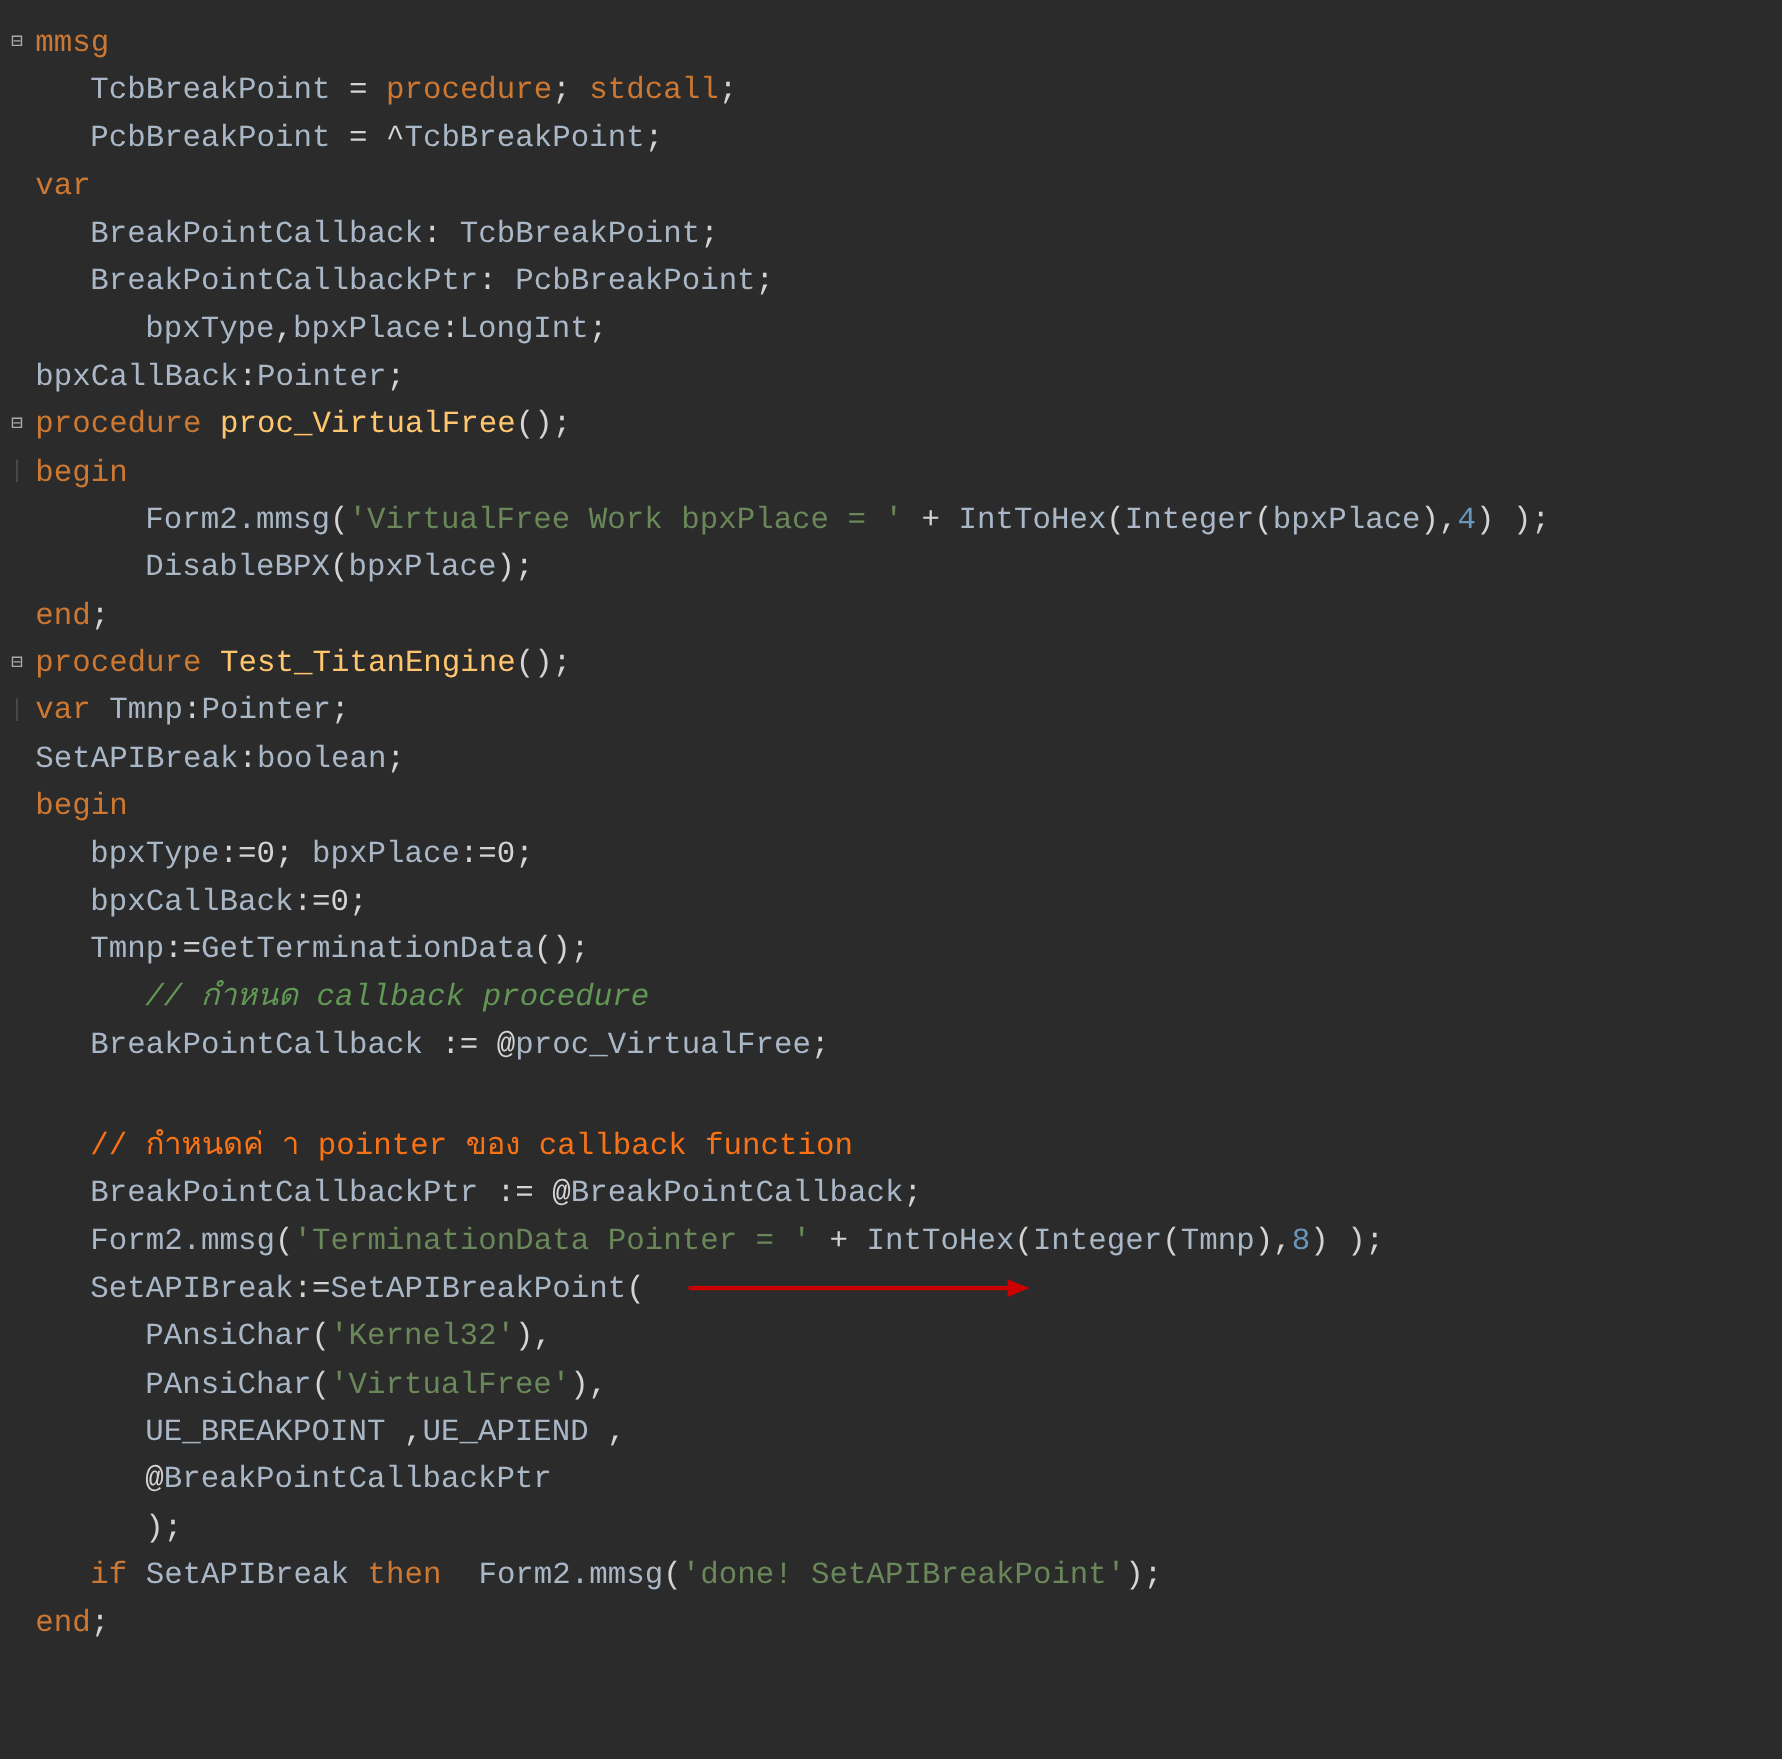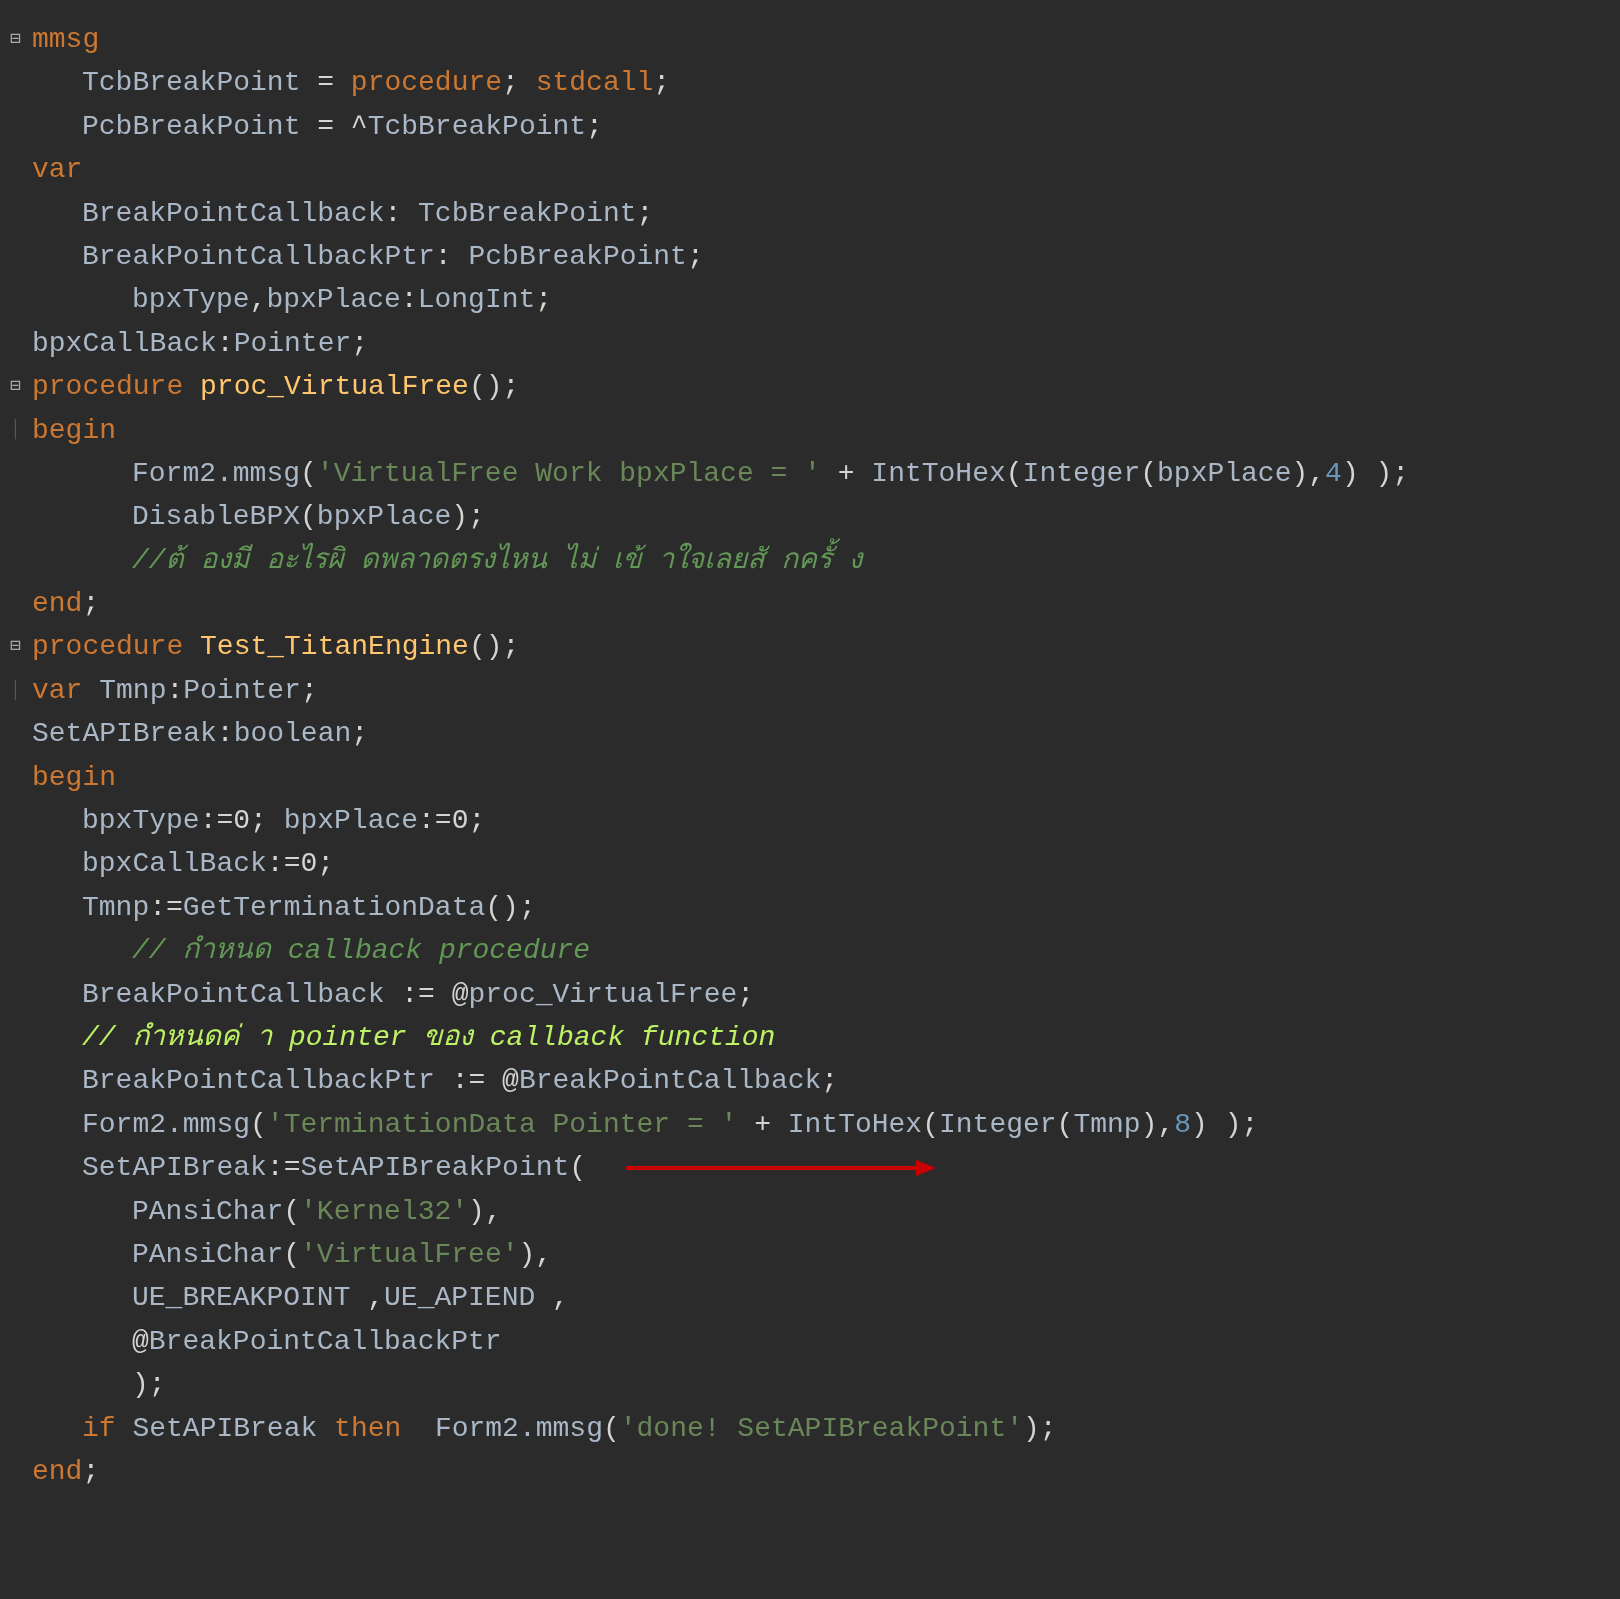--- a/index.html
+++ b/index.html
@@ -37,32 +37,31 @@
     <div style="display: flex; align-items: center; padding-left: 60px; padding-right: 10px; white-space: pre; line-height: 1.55; min-height: 43px;"><span style="color: rgb(136, 136, 136); min-width: 22px; display: inline-block; font-size: 18px;"></span><span style="color: rgb(169, 183, 198);">PcbBreakPoint</span><span style="color: rgb(212, 212, 212);"> = ^</span><span style="color: rgb(169, 183, 198);">TcbBreakPoint</span><span style="color: rgb(212, 212, 212);">;</span></div>
     <div style="display: flex; align-items: center; padding-left: 10px; padding-right: 10px; white-space: pre; line-height: 1.55; min-height: 43px;"><span style="color: rgb(136, 136, 136); min-width: 22px; display: inline-block; font-size: 18px;"></span><span style="color: rgb(204, 120, 50);">var</span></div>
     <div style="display: flex; align-items: center; padding-left: 60px; padding-right: 10px; white-space: pre; line-height: 1.55; min-height: 43px;"><span style="color: rgb(136, 136, 136); min-width: 22px; display: inline-block; font-size: 18px;"></span><span style="color: rgb(169, 183, 198);">BreakPointCallback</span><span style="color: rgb(212, 212, 212);">: </span><span style="color: rgb(169, 183, 198);">TcbBreakPoint</span><span style="color: rgb(212, 212, 212);">;</span></div>
     <div style="display: flex; align-items: center; padding-left: 60px; padding-right: 10px; white-space: pre; line-height: 1.55; min-height: 43px;"><span style="color: rgb(136, 136, 136); min-width: 22px; display: inline-block; font-size: 18px;"></span><span style="color: rgb(169, 183, 198);">BreakPointCallbackPtr</span><span style="color: rgb(212, 212, 212);">: </span><span style="color: rgb(169, 183, 198);">PcbBreakPoint</span><span style="color: rgb(212, 212, 212);">;</span></div>
     <div style="display: flex; align-items: center; padding-left: 110px; padding-right: 10px; white-space: pre; line-height: 1.55; min-height: 43px;"><span style="color: rgb(136, 136, 136); min-width: 22px; display: inline-block; font-size: 18px;"></span><span style="color: rgb(169, 183, 198);">bpxType</span><span style="color: rgb(212, 212, 212);">,</span><span style="color: rgb(169, 183, 198);">bpxPlace</span><span style="color: rgb(212, 212, 212);">:</span><span style="color: rgb(169, 183, 198);">LongInt</span><span style="color: rgb(212, 212, 212);">;</span></div>
     <div style="display: flex; align-items: center; padding-left: 10px; padding-right: 10px; white-space: pre; line-height: 1.55; min-height: 43px;"><span style="color: rgb(136, 136, 136); min-width: 22px; display: inline-block; font-size: 18px;"></span><span style="color: rgb(169, 183, 198);">bpxCallBack</span><span style="color: rgb(212, 212, 212);">:</span><span style="color: rgb(169, 183, 198);">Pointer</span><span style="color: rgb(212, 212, 212);">;</span></div>
     <div style="display: flex; align-items: center; padding-left: 10px; padding-right: 10px; white-space: pre; line-height: 1.55; min-height: 43px;"><span style="color: rgb(170, 170, 170); min-width: 22px; display: inline-block; font-size: 18px;">⊟</span><span style="color: rgb(204, 120, 50);">procedure</span><span style="color: rgb(212, 212, 212);"> </span><span style="color: rgb(255, 198, 109);">proc_VirtualFree</span><span style="color: rgb(212, 212, 212);">();</span></div>
     <div style="display: flex; align-items: center; padding-left: 10px; padding-right: 10px; white-space: pre; line-height: 1.55; min-height: 43px;"><span style="color: rgb(85, 85, 85); min-width: 22px; display: inline-block; font-size: 18px;">│</span><span style="color: rgb(204, 120, 50);">begin</span></div>
     <div style="display: flex; align-items: center; padding-left: 110px; padding-right: 10px; white-space: pre; line-height: 1.55; min-height: 43px;"><span style="color: rgb(136, 136, 136); min-width: 22px; display: inline-block; font-size: 18px;"></span><span style="color: rgb(169, 183, 198);">Form2.mmsg</span><span style="color: rgb(212, 212, 212);">(</span><span style="color: rgb(106, 135, 89);">'VirtualFree Work bpxPlace = '</span><span style="color: rgb(212, 212, 212);"> + </span><span style="color: rgb(169, 183, 198);">IntToHex</span><span style="color: rgb(212, 212, 212);">(</span><span style="color: rgb(169, 183, 198);">Integer</span><span style="color: rgb(212, 212, 212);">(</span><span style="color: rgb(169, 183, 198);">bpxPlace</span><span style="color: rgb(212, 212, 212);">),</span><span style="color: rgb(104, 151, 187);">4</span><span style="color: rgb(212, 212, 212);">) );</span></div>
     <div style="display: flex; align-items: center; padding-left: 110px; padding-right: 10px; white-space: pre; line-height: 1.55; min-height: 43px;"><span style="color: rgb(136, 136, 136); min-width: 22px; display: inline-block; font-size: 18px;"></span><span style="color: rgb(169, 183, 198);">DisableBPX</span><span style="color: rgb(212, 212, 212);">(</span><span style="color: rgb(169, 183, 198);">bpxPlace</span><span style="color: rgb(212, 212, 212);">);</span></div>
-    <div style="display: flex; align-items: center; padding-left: 110px; padding-right: 10px; white-space: pre; line-height: 1.55; min-height: 43px;"><span style="color: rgb(136, 136, 136); min-width: 22px; display: inline-block; font-size: 18px;"></span><span style="color: rgb(98, 151, 85); font-style: italic;">//ต้ องมี อะไรผิ ดพลาดตรงไหน ไม่ เข้ าใจเลยสั กครั้ ง</span></div>
     <div style="display: flex; align-items: center; padding-left: 10px; padding-right: 10px; white-space: pre; line-height: 1.55; min-height: 43px;"><span style="color: rgb(136, 136, 136); min-width: 22px; display: inline-block; font-size: 18px;"></span><span style="color: rgb(204, 120, 50);">end</span><span style="color: rgb(212, 212, 212);">;</span></div>
     <div style="display: flex; align-items: center; padding-left: 10px; padding-right: 10px; white-space: pre; line-height: 1.55; min-height: 43px;"><span style="color: rgb(170, 170, 170); min-width: 22px; display: inline-block; font-size: 18px;">⊟</span><span style="color: rgb(204, 120, 50);">procedure</span><span style="color: rgb(212, 212, 212);"> </span><span style="color: rgb(255, 198, 109);">Test_TitanEngine</span><span style="color: rgb(212, 212, 212);">();</span></div>
     <div style="display: flex; align-items: center; padding-left: 10px; padding-right: 10px; white-space: pre; line-height: 1.55; min-height: 43px;"><span style="color: rgb(85, 85, 85); min-width: 22px; display: inline-block; font-size: 18px;">│</span><span style="color: rgb(204, 120, 50);">var</span><span style="color: rgb(212, 212, 212);"> </span><span style="color: rgb(169, 183, 198);">Tmnp</span><span style="color: rgb(212, 212, 212);">:</span><span style="color: rgb(169, 183, 198);">Pointer</span><span style="color: rgb(212, 212, 212);">;</span></div>
     <div style="display: flex; align-items: center; padding-left: 10px; padding-right: 10px; white-space: pre; line-height: 1.55; min-height: 43px;"><span style="color: rgb(136, 136, 136); min-width: 22px; display: inline-block; font-size: 18px;"></span><span style="color: rgb(169, 183, 198);">SetAPIBreak</span><span style="color: rgb(212, 212, 212);">:</span><span style="color: rgb(169, 183, 198);">boolean</span><span style="color: rgb(212, 212, 212);">;</span></div>
     <div style="display: flex; align-items: center; padding-left: 10px; padding-right: 10px; white-space: pre; line-height: 1.55; min-height: 43px;"><span style="color: rgb(136, 136, 136); min-width: 22px; display: inline-block; font-size: 18px;"></span><span style="color: rgb(204, 120, 50);">begin</span></div>
     <div style="display: flex; align-items: center; padding-left: 60px; padding-right: 10px; white-space: pre; line-height: 1.55; min-height: 43px;"><span style="color: rgb(136, 136, 136); min-width: 22px; display: inline-block; font-size: 18px;"></span><span style="color: rgb(169, 183, 198);">bpxType</span><span style="color: rgb(212, 212, 212);">:=0; </span><span style="color: rgb(169, 183, 198);">bpxPlace</span><span style="color: rgb(212, 212, 212);">:=0;</span></div>
     <div style="display: flex; align-items: center; padding-left: 60px; padding-right: 10px; white-space: pre; line-height: 1.55; min-height: 43px;"><span style="color: rgb(136, 136, 136); min-width: 22px; display: inline-block; font-size: 18px;"></span><span style="color: rgb(169, 183, 198);">bpxCallBack</span><span style="color: rgb(212, 212, 212);">:=0;</span></div>
     <div style="display: flex; align-items: center; padding-left: 60px; padding-right: 10px; white-space: pre; line-height: 1.55; min-height: 43px;"><span style="color: rgb(136, 136, 136); min-width: 22px; display: inline-block; font-size: 18px;"></span><span style="color: rgb(169, 183, 198);">Tmnp</span><span style="color: rgb(212, 212, 212);">:=</span><span style="color: rgb(169, 183, 198);">GetTerminationData</span><span style="color: rgb(212, 212, 212);">();</span></div>
     <div style="display: flex; align-items: center; padding-left: 110px; padding-right: 10px; white-space: pre; line-height: 1.55; min-height: 43px;"><span style="color: rgb(136, 136, 136); min-width: 22px; display: inline-block; font-size: 18px;"></span><span style="color: rgb(98, 151, 85); font-style: italic;">// กำหนด callback procedure</span></div>
     <div style="display: flex; align-items: center; padding-left: 60px; padding-right: 10px; white-space: pre; line-height: 1.55; min-height: 43px;"><span style="color: rgb(136, 136, 136); min-width: 22px; display: inline-block; font-size: 18px;"></span><span style="color: rgb(169, 183, 198);">BreakPointCallback</span><span style="color: rgb(212, 212, 212);"> := @</span><span style="color: rgb(169, 183, 198);">proc_VirtualFree</span><span style="color: rgb(212, 212, 212);">;</span></div>
-    <div style="display: flex; align-items: center; padding-left: 60px; padding-right: 10px; white-space: pre; line-height: 1.55; min-height: 43px;"><span style="color: rgb(136, 136, 136); min-width: 22px; display: inline-block; font-size: 18px;"></span><span style="color: #bef264; font-style: italic;">// กำหนดค่ า pointer ของ callback function</span></div>
+    <div style="display: flex; align-items: center; padding-left: 60px; padding-right: 10px; white-space: pre; line-height: 1.55; min-height: 43px;"><span style="color: rgb(136, 136, 136); min-width: 22px; display: inline-block; font-size: 18px;"></span><span style="color: #f97316;  margin-top: 48px;">// กำหนดค่ า pointer ของ callback function</span></div>
     <div style="display: flex; align-items: center; padding-left: 60px; padding-right: 10px; white-space: pre; line-height: 1.55; min-height: 43px;"><span style="color: rgb(136, 136, 136); min-width: 22px; display: inline-block; font-size: 18px;"></span><span style="color: rgb(169, 183, 198);">BreakPointCallbackPtr</span><span style="color: rgb(212, 212, 212);"> := @</span><span style="color: rgb(169, 183, 198);">BreakPointCallback</span><span style="color: rgb(212, 212, 212);">;</span></div>
     <div style="display: flex; align-items: center; padding-left: 60px; padding-right: 10px; white-space: pre; line-height: 1.55; min-height: 43px;"><span style="color: rgb(136, 136, 136); min-width: 22px; display: inline-block; font-size: 18px;"></span><span style="color: rgb(169, 183, 198);">Form2.mmsg</span><span style="color: rgb(212, 212, 212);">(</span><span style="color: rgb(106, 135, 89);">'TerminationData Pointer = '</span><span style="color: rgb(212, 212, 212);"> + </span><span style="color: rgb(169, 183, 198);">IntToHex</span><span style="color: rgb(212, 212, 212);">(</span><span style="color: rgb(169, 183, 198);">Integer</span><span style="color: rgb(212, 212, 212);">(</span><span style="color: rgb(169, 183, 198);">Tmnp</span><span style="color: rgb(212, 212, 212);">),</span><span style="color: rgb(104, 151, 187);">8</span><span style="color: rgb(212, 212, 212);">) );</span></div>
     <div style="display: flex; align-items: center; padding-left: 60px; padding-right: 10px; white-space: pre; line-height: 1.55; min-height: 43px;"><span style="color: rgb(136, 136, 136); min-width: 22px; display: inline-block; font-size: 18px;"></span><span style="color: rgb(169, 183, 198);">SetAPIBreak</span><span style="color: rgb(212, 212, 212);">:=</span><span style="color: rgb(169, 183, 198);">SetAPIBreakPoint</span><span style="color: rgb(212, 212, 212);">(</span><span style="display: inline-block; margin-left: 30px;"><svg width="320" height="30" viewBox="0 0 320 30" style="vertical-align:middle;display:inline-block;">
         <line x1="300" y1="15" x2="10" y2="15" stroke="#cc0000" stroke-width="4"></line>
         <polygon points="300,7 320,15 300,23" fill="#cc0000"></polygon>
       </svg></span></div>
     <div style="display: flex; align-items: center; padding-left: 110px; padding-right: 10px; white-space: pre; line-height: 1.55; min-height: 43px;"><span style="color: rgb(136, 136, 136); min-width: 22px; display: inline-block; font-size: 18px;"></span><span style="color: rgb(169, 183, 198);">PAnsiChar</span><span style="color: rgb(212, 212, 212);">(</span><span style="color: rgb(106, 135, 89);">'Kernel32'</span><span style="color: rgb(212, 212, 212);">),</span></div>
     <div style="display: flex; align-items: center; padding-left: 110px; padding-right: 10px; white-space: pre; line-height: 1.55; min-height: 43px;"><span style="color: rgb(136, 136, 136); min-width: 22px; display: inline-block; font-size: 18px;"></span><span style="color: rgb(169, 183, 198);">PAnsiChar</span><span style="color: rgb(212, 212, 212);">(</span><span style="color: rgb(106, 135, 89);">'VirtualFree'</span><span style="color: rgb(212, 212, 212);">),</span></div>
     <div style="display: flex; align-items: center; padding-left: 110px; padding-right: 10px; white-space: pre; line-height: 1.55; min-height: 43px;"><span style="color: rgb(136, 136, 136); min-width: 22px; display: inline-block; font-size: 18px;"></span><span style="color: rgb(169, 183, 198);">UE_BREAKPOINT</span><span style="color: rgb(212, 212, 212);"> ,</span><span style="color: rgb(169, 183, 198);">UE_APIEND</span><span style="color: rgb(212, 212, 212);"> ,</span></div>
     <div style="display: flex; align-items: center; padding-left: 110px; padding-right: 10px; white-space: pre; line-height: 1.55; min-height: 43px;"><span style="color: rgb(136, 136, 136); min-width: 22px; display: inline-block; font-size: 18px;"></span><span style="color: rgb(212, 212, 212);">@</span><span style="color: rgb(169, 183, 198);">BreakPointCallbackPtr</span></div>

